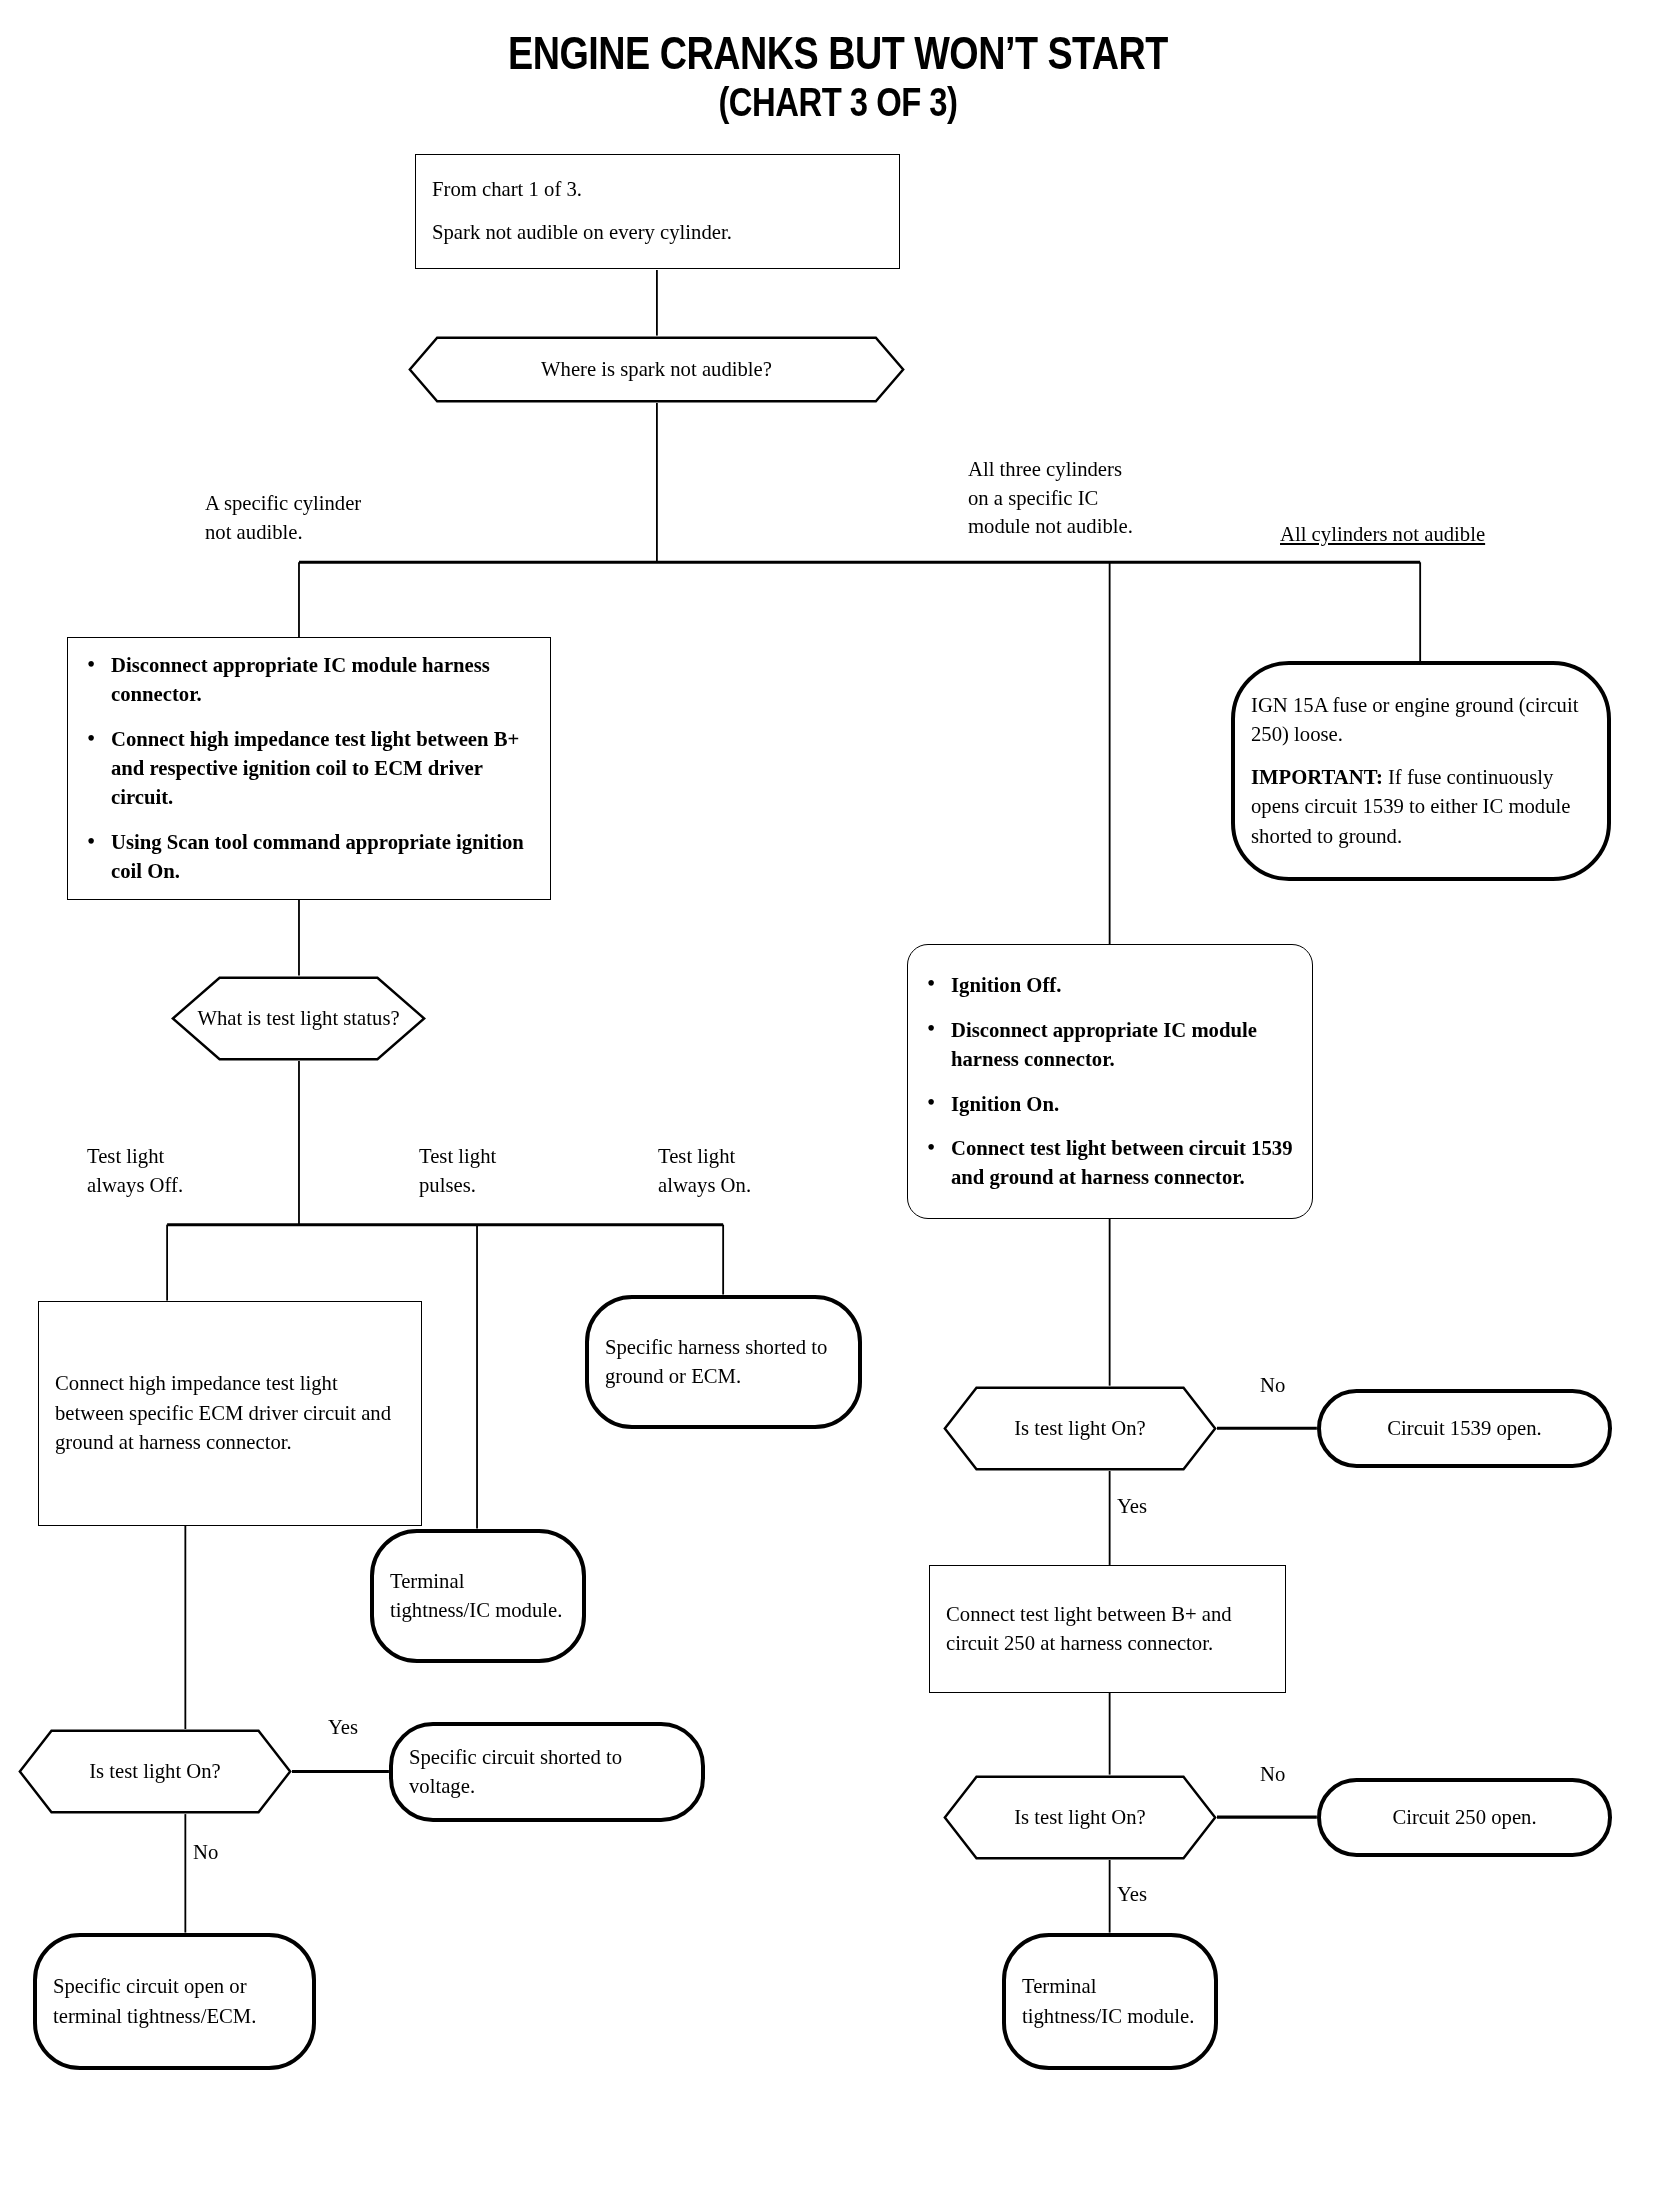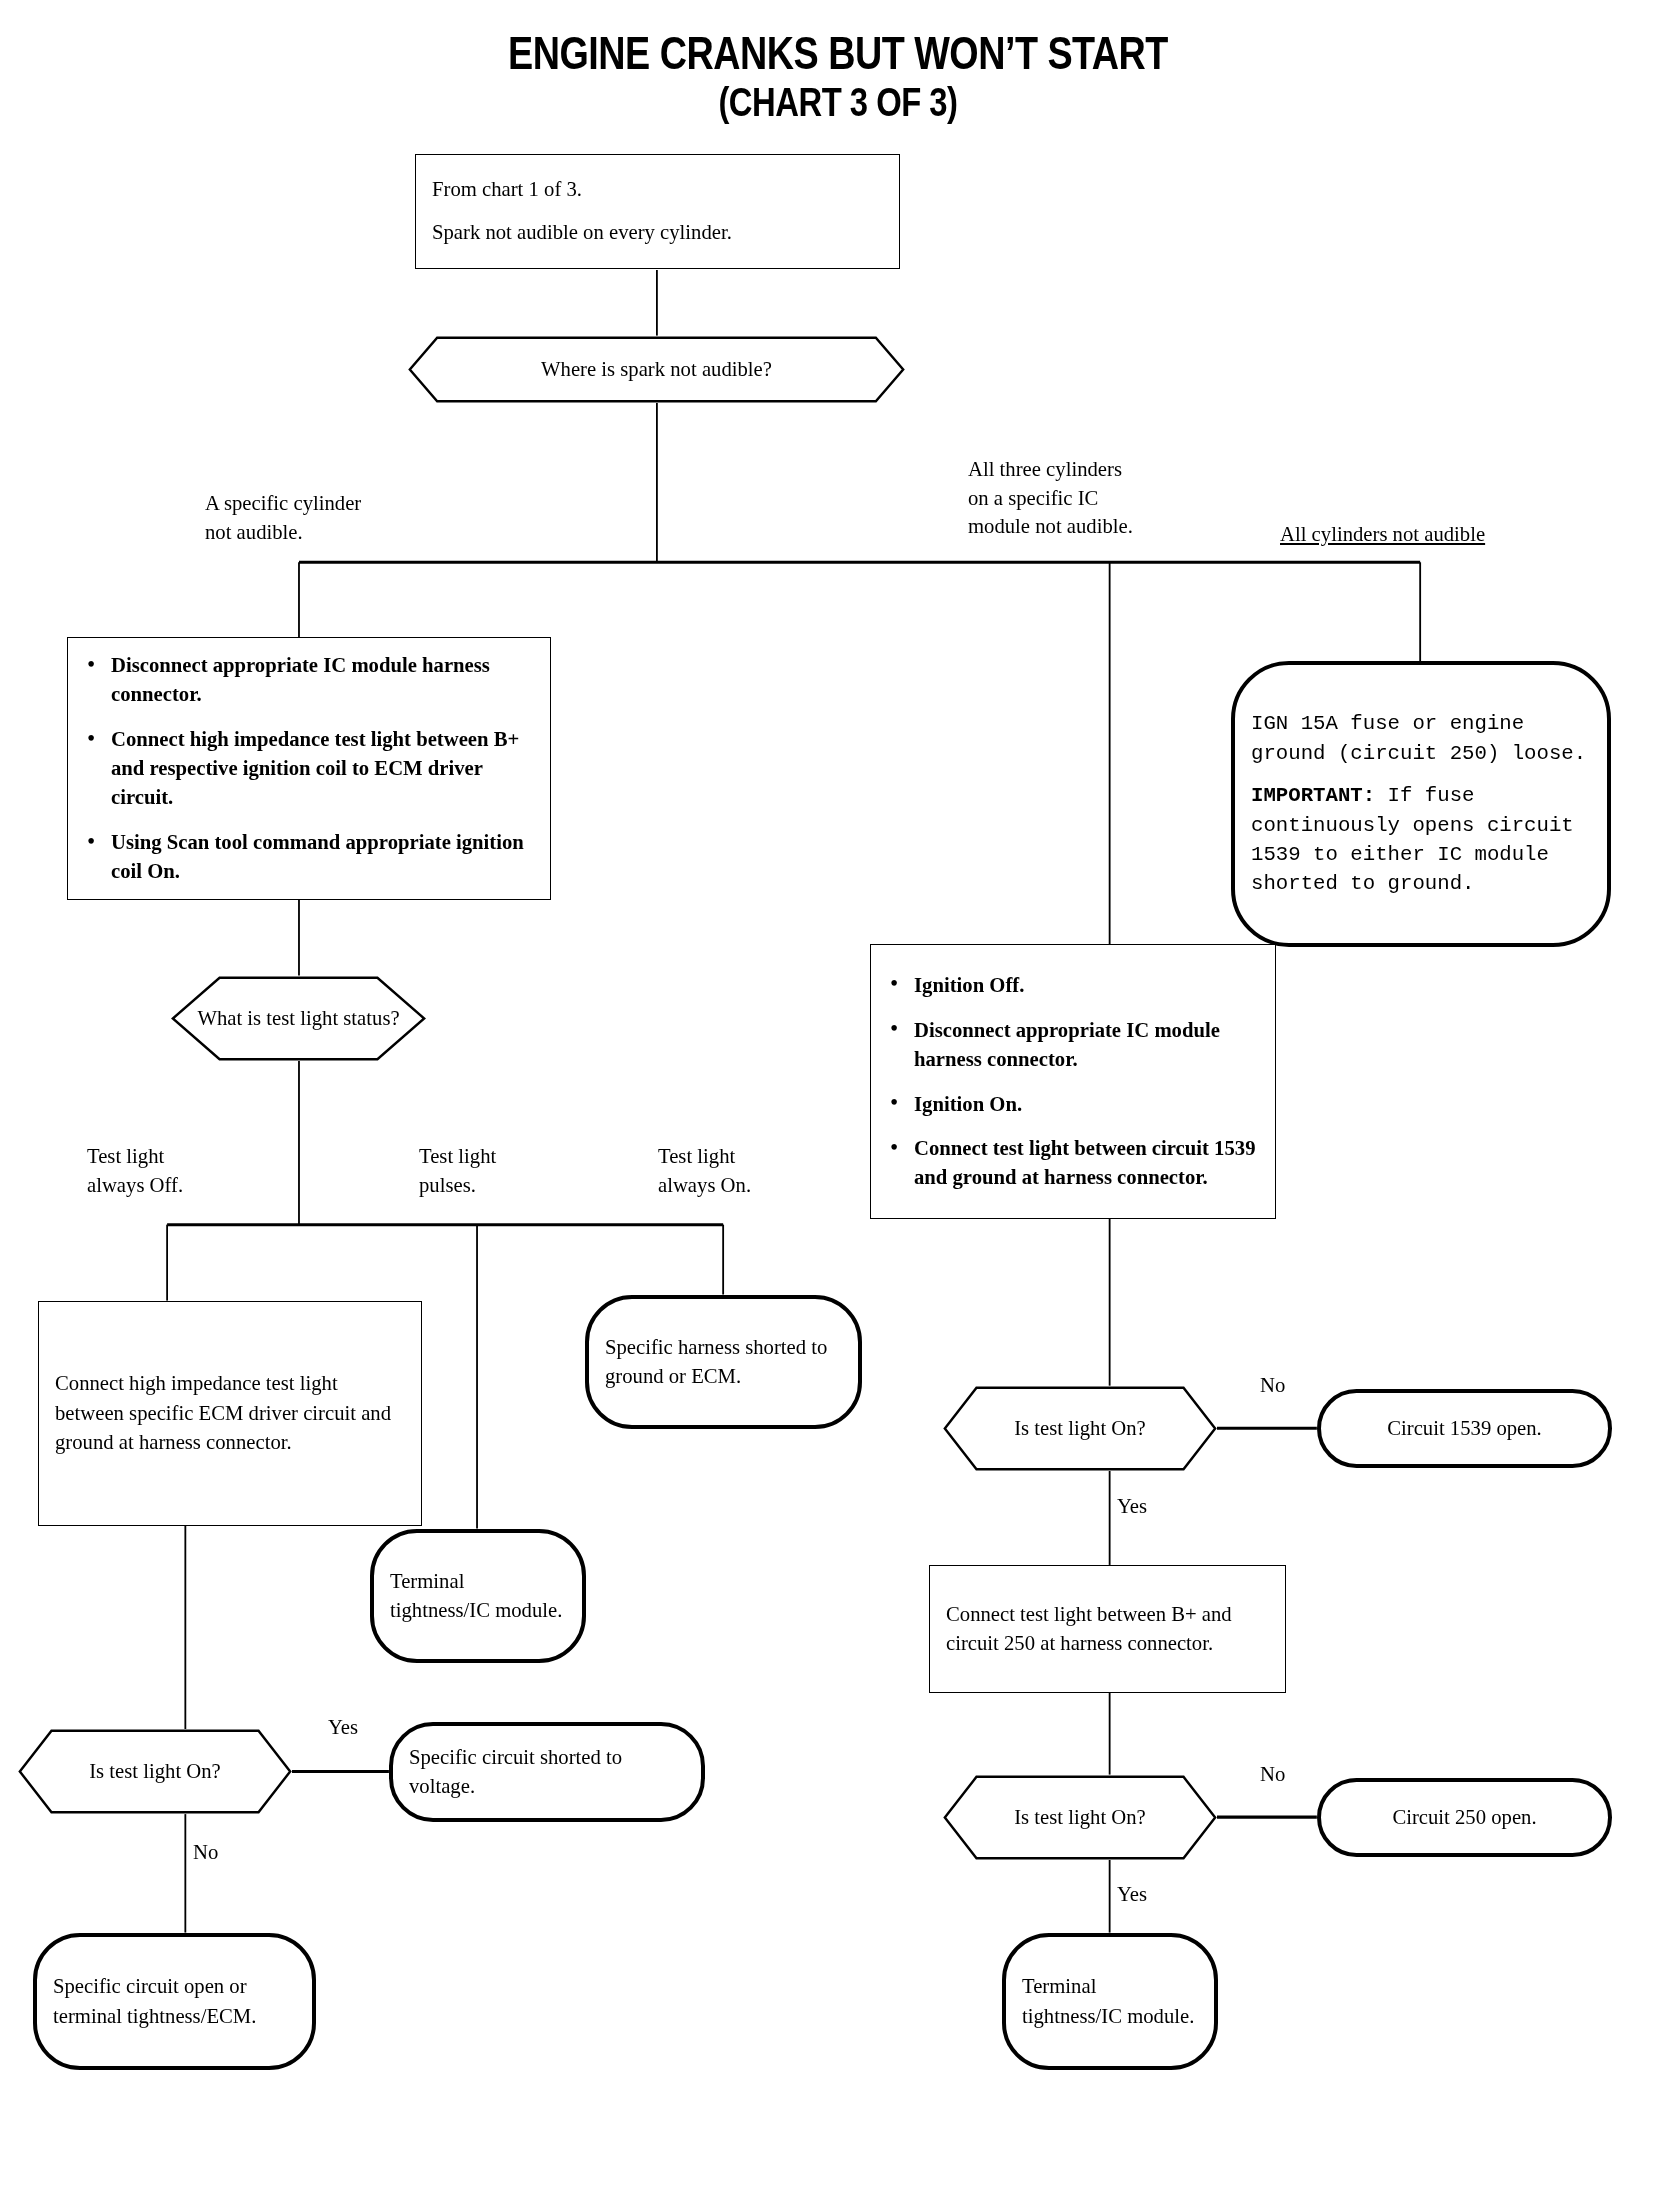--- a/index.html
+++ b/index.html
@@ -182,28 +182,28 @@
   <div class="elabel" style="left:1280px; top:520px;text-decoration:underline;">All cylinders not audible</div>
 
   <div class="node rect pad" style="left:67px; top:637px; width:484px; height:263px;">
     <ul class="bul">
       <li>Disconnect appropriate IC module harness connector.</li>
       <li>Connect high impedance test light between B+ and respective ignition coil to ECM driver circuit.</li>
       <li>Using Scan tool command appropriate ignition coil On.</li>
     </ul>
   </div>
 
-  <div class="node rounded pad" style="left:1231px; top:661px; width:380px; height:286px; border-radius:58px;font-family:Liberation Mono, monospace;">
+  <div class="node rounded pad" style="left:1231px; top:661px; width:380px; height:220px; border-radius:58px;">
     <div class="txt">
       <p>IGN 15A fuse or engine ground (circuit 250) loose.</p>
       <p><span class="b">IMPORTANT:</span><span> If fuse continuously opens circuit 1539 to either IC module shorted to ground.</span></p>
     </div>
   </div>
 
-  <div class="node rect pad" style="left:870px; top:944px; width:406px; height:275px;">
+  <div class="node rect pad" style="left:907px; top:944px; width:406px; height:275px;border-radius:21px;">
     <ul class="bul">
       <li>Ignition Off.</li>
       <li>Disconnect appropriate IC module harness connector.</li>
       <li>Ignition On.</li>
       <li>Connect test light between circuit 1539 and ground at harness connector.</li>
     </ul>
   </div>
 
   <div class="hex" style="left:171px; top:976px; width:255px; height:85px;">
     <svg width="255" height="85" viewBox="0 0 420 140" preserveAspectRatio="none">

